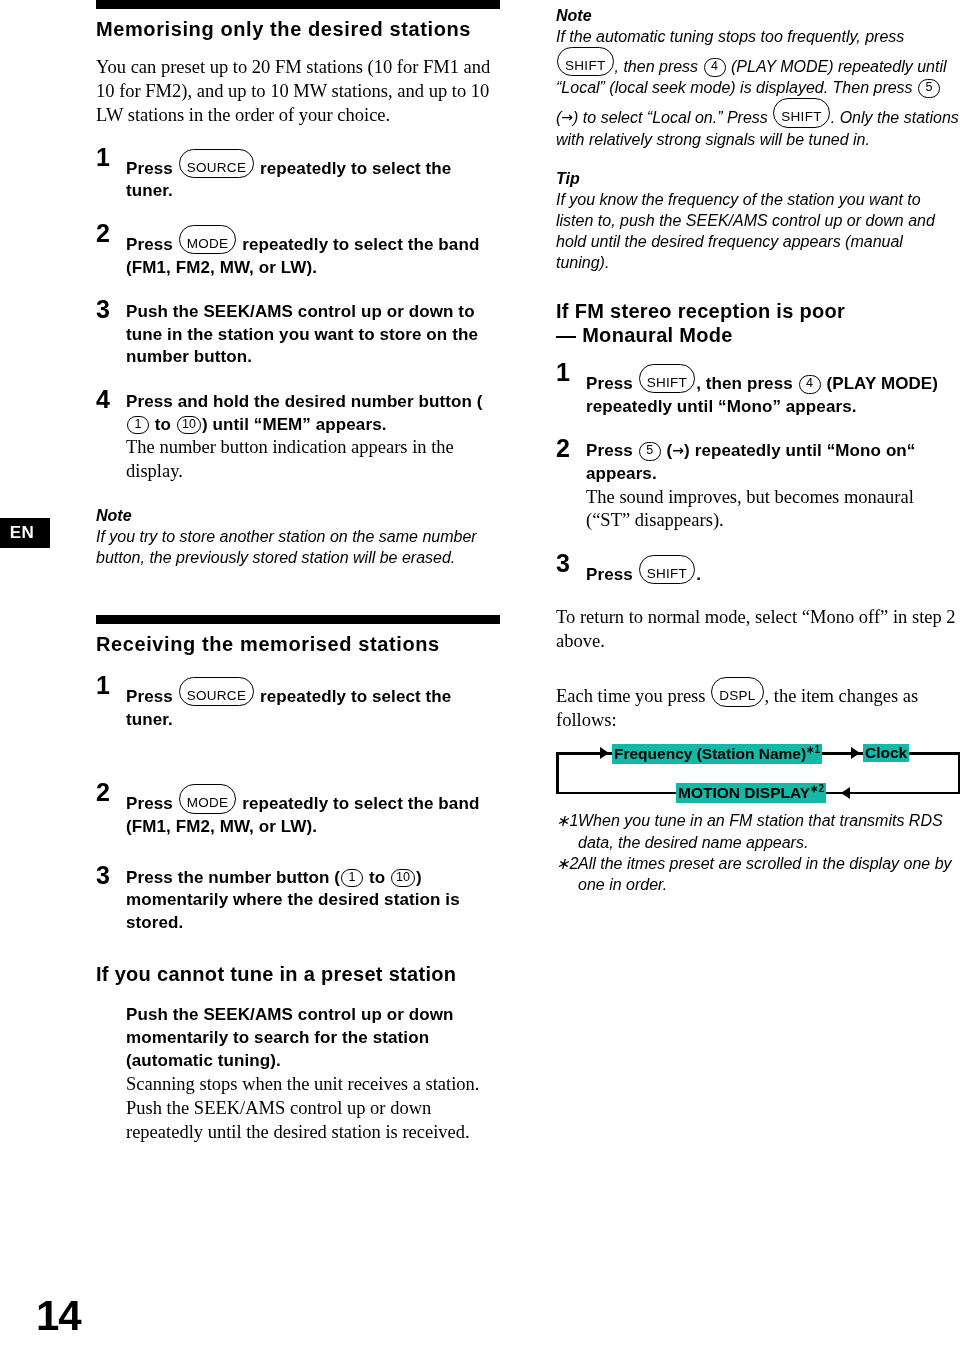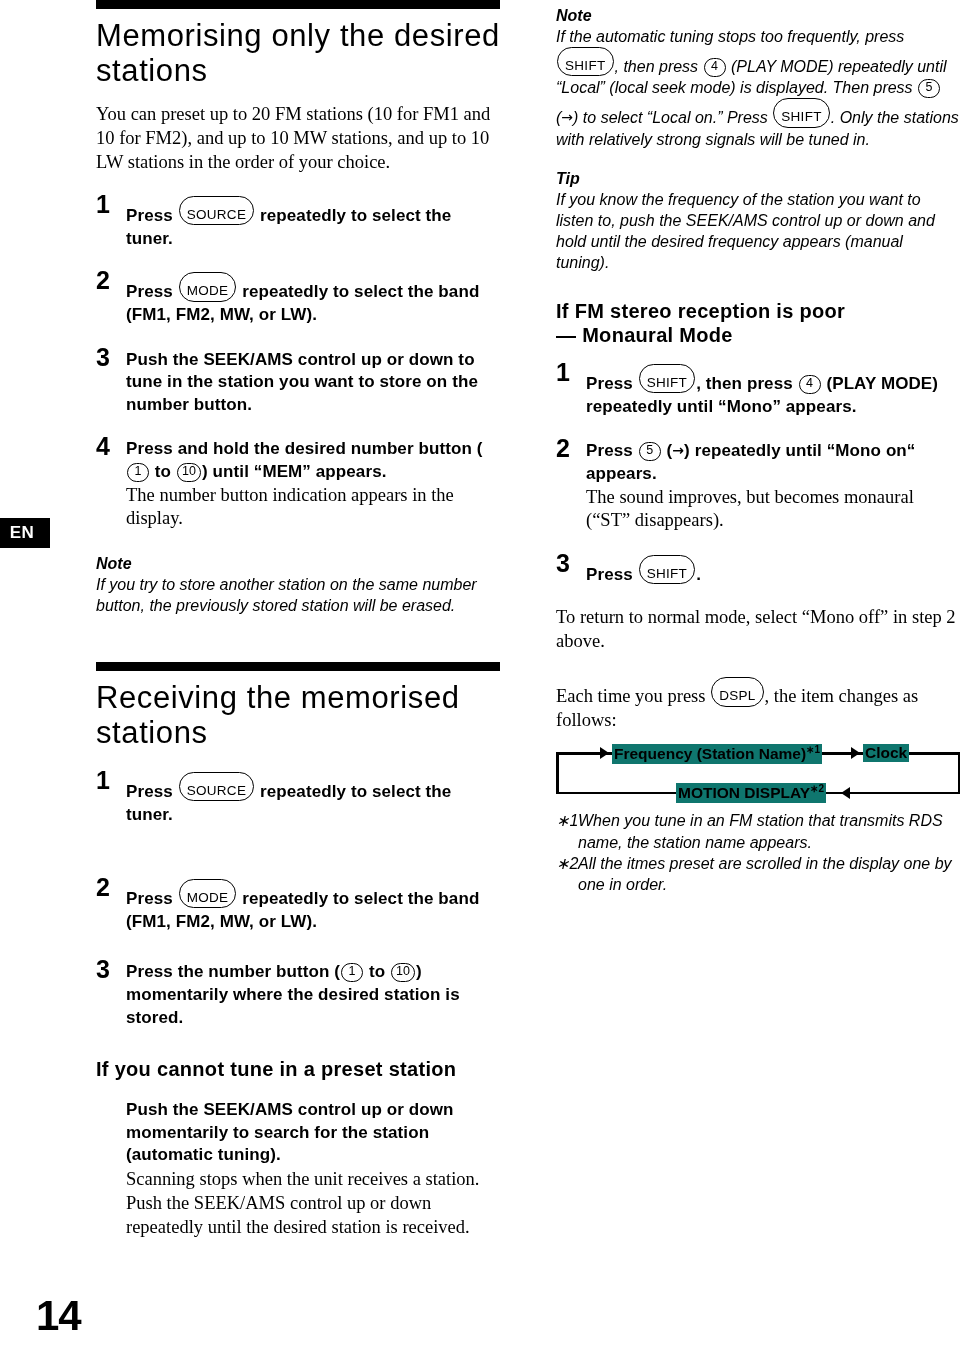--- a/index.html
+++ b/index.html
@@ -20,22 +20,22 @@
             font-family:"Liberation Sans",sans-serif;font-weight:bold;
             font-size:42px;line-height:1;letter-spacing:-1px;}
 
   
   .col{position:absolute;top:0;}
   .col-left{left:96px;width:404px;}
   .col-right{left:556px;width:404px;}
 
   
   .rule{height:9px;background:#000;width:100%;}
-  h1.sec{font-family:"Liberation Sans",sans-serif;font-weight:normal;
-         font-size:31px;line-height:1.13;letter-spacing:.6px;
+  h1.sec{font-family:"Liberation Sans",sans-serif;font-weight:bold;
+         font-size:20px;line-height:1.13;letter-spacing:.6px;
          margin:9px 0 0 0;}
   h2.sub{font-family:"Liberation Sans",sans-serif;font-weight:bold;
          font-size:20px;line-height:1.2;letter-spacing:.3px;margin:0;}
   h2.sub.small{font-size:19px;}
 
   
   .serif{font-family:"Liberation Serif",serif;font-size:18.5px;
          line-height:1.3;letter-spacing:0;}
   .bold-sans{font-family:"Liberation Sans",sans-serif;font-weight:bold;
              font-size:17px;line-height:1.33;letter-spacing:.1px;}
@@ -67,21 +67,21 @@
         vertical-align:2px;}
   .arw{font-family:"DejaVu Sans",sans-serif;font-size:14px;
        vertical-align:1px;}
   sup.fn{font-size:10px;vertical-align:super;letter-spacing:0;}
 
   
   .flow{position:relative;width:404px;height:62px;margin-top:4px;
         font-family:"Liberation Sans",sans-serif;font-weight:bold;
         font-size:15.5px;}
   .flow .ln{position:absolute;background:#000;}
-  .flow .lbl{position:absolute;white-space:nowrap;background:#0f766e;
+  .flow .lbl{position:absolute;white-space:nowrap;background:#14b8a6;
              padding:0 2px;}
   .flow .tri{position:absolute;width:0;height:0;}
   .tri-r{border-top:6px solid transparent;border-bottom:6px solid transparent;
          border-left:9px solid #000;}
   .tri-l{border-top:6px solid transparent;border-bottom:6px solid transparent;
          border-right:9px solid #000;}
 
   .mt-lg{margin-top:22px;}
   .indent{margin-left:30px;}
 </style>
@@ -268,21 +268,21 @@
         <div class="lbl" style="left:120px;top:47px;">
           <span>MOTION DISPLAY</span><sup class="fn">∗2</sup>
         </div>
 
         <div class="tri tri-l" style="left:285px;top:50.5px;"></div>
       </div>
 
       <div style="margin-top:12px;">
         <div class="ital" style="position:relative;padding-left:22px;">
           <span style="position:absolute;left:0;top:0;">∗1</span>
-          <span>When you tune in an FM station that transmits RDS name, the station name appears.</span>
+          <span>When you tune in an FM station that transmits RDS data, the desired name appears.</span>
         </div>
         <div class="ital" style="position:relative;padding-left:22px;">
           <span style="position:absolute;left:0;top:0;">∗2</span>
           <span>All the itmes preset are scrolled in the display one by one in order.</span>
         </div>
       </div>
     </div>
   </div>
 </div>
 

